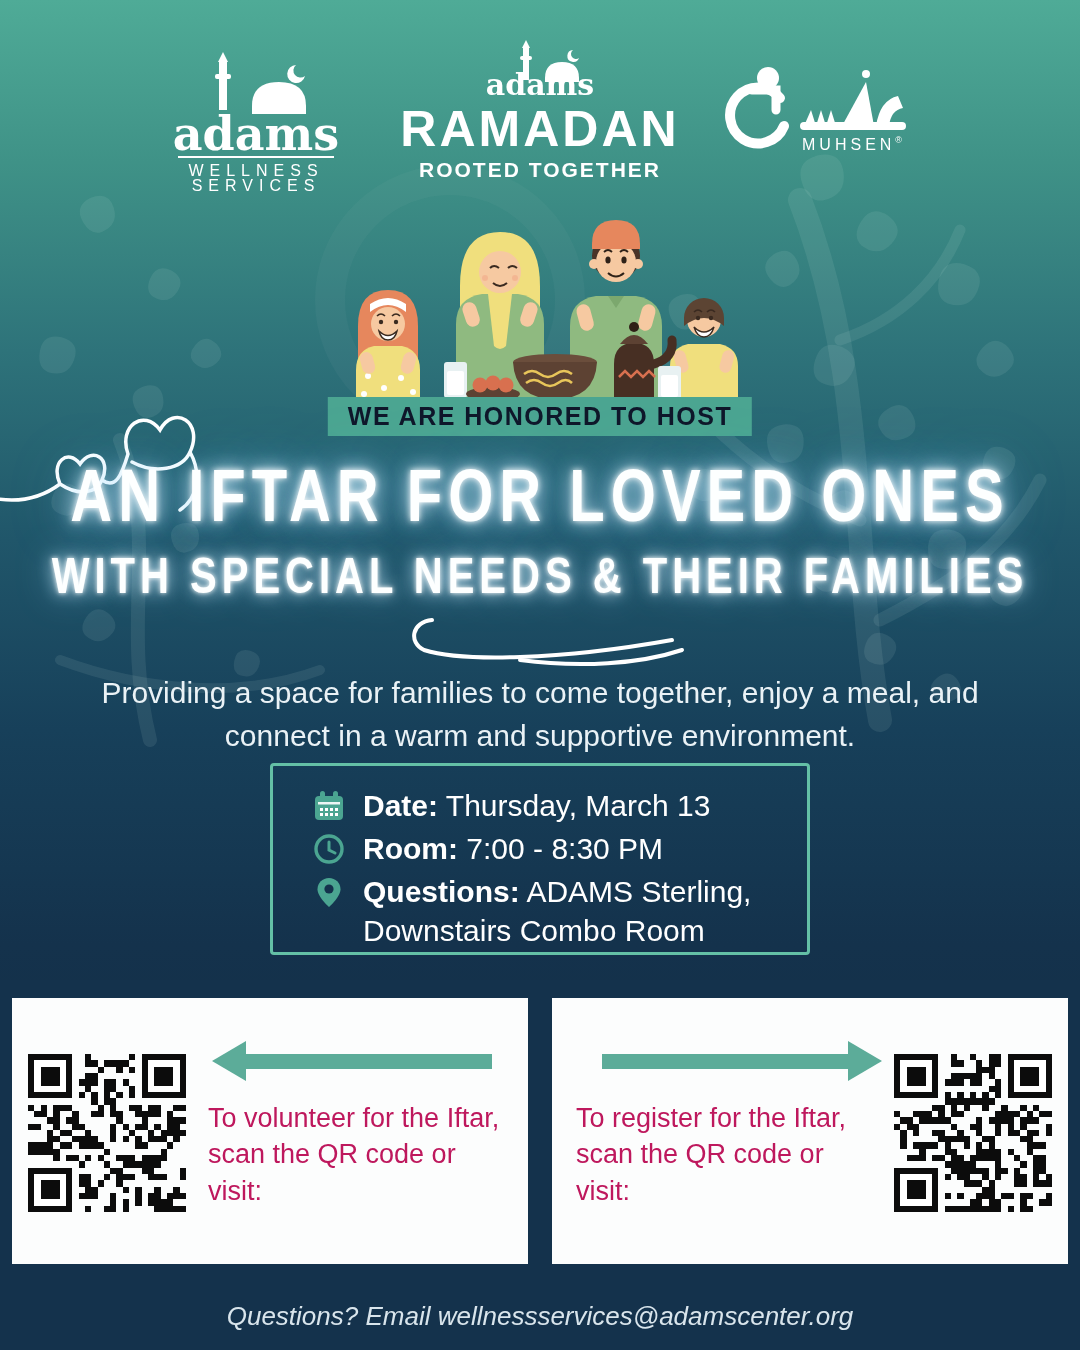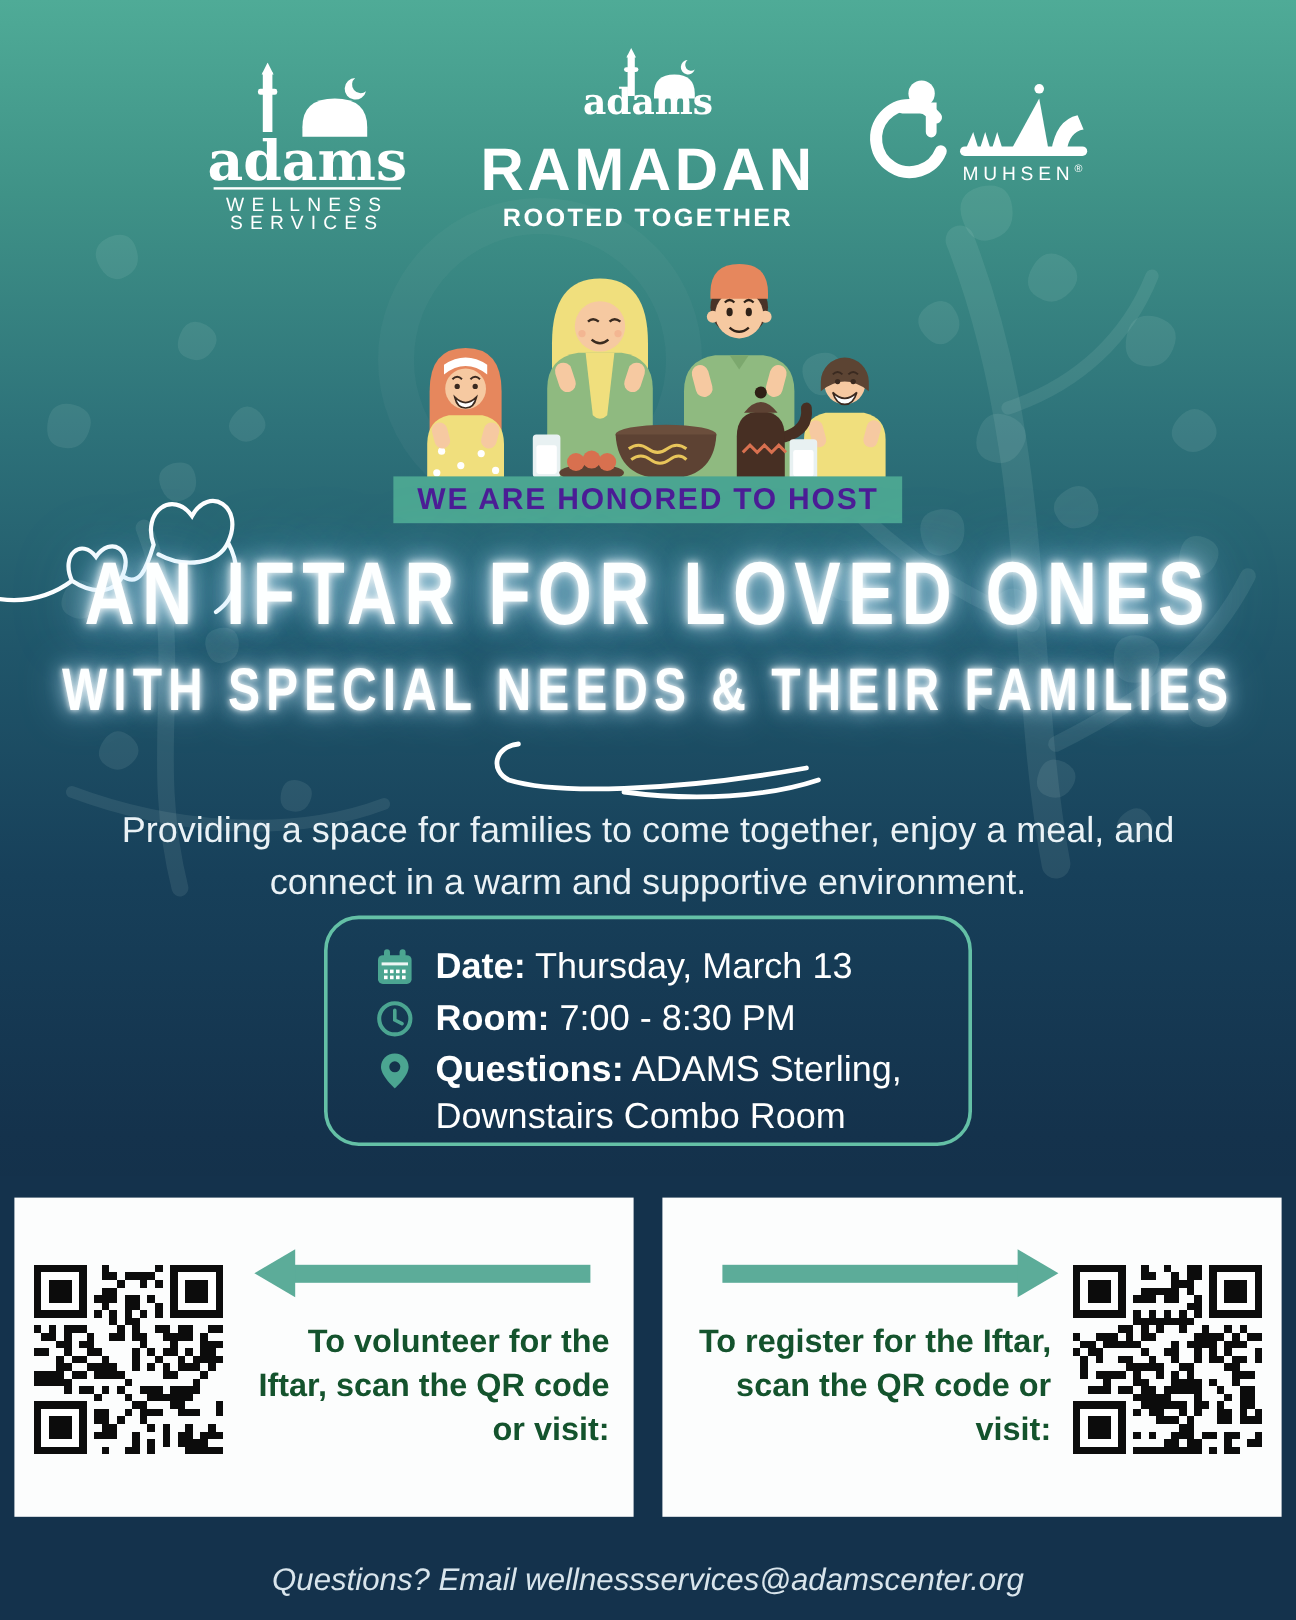--- a/index.html
+++ b/index.html
@@ -9,63 +9,63 @@
   .abs{position:absolute;}
   svg{display:block;}
 
   
   .watermark{left:0;top:0;pointer-events:none;}
 
   
   .logo-adams{left:158px;top:52px;width:196px;text-align:center;color:#fff;}
   .logo-center{left:370px;top:40px;width:340px;text-align:center;color:#fff;}
   .logo-muhsen{left:700px;top:64px;width:230px;color:#fff;}
-  .ramadan-title{font-size:50px;font-weight:bold;letter-spacing:3px;margin-top:14px;}
+  .ramadan-title{font-size:50px;font-weight:bold;letter-spacing:3px;margin-top:2px;}
   .rooted{font-size:21px;font-weight:bold;letter-spacing:2px;margin-top:0;}
 
   
   .family{left:328px;top:194px;}
 
   
-  .banner{left:50%;top:397px;transform:translateX(-50%);background:#4BA591;color:#4c1d95;
+  .banner{left:50%;top:397px;transform:translateX(-50%);background:#4BA591;color:#0f172a;
     font-weight:bold;font-size:25px;letter-spacing:1.5px;padding:5px 20px;white-space:nowrap;}
 
   
   .hearts{left:-8px;top:378px;}
 
   
   .title1{left:0;top:452px;width:1080px;text-align:center;color:#FDFFFF;font-size:58px;font-weight:bold;
     letter-spacing:6px;transform:scaleY(1.28);transform-origin:top center;white-space:nowrap;
     text-shadow:0 0 6px #fff,0 0 16px rgba(210,240,255,.95),0 0 34px rgba(150,215,255,.65),0 0 60px rgba(120,200,255,.4);}
   .title2{left:0;top:548px;width:1080px;text-align:center;color:#FDFFFF;font-size:40px;font-weight:bold;
     letter-spacing:5px;transform:scaleY(1.25);transform-origin:top center;white-space:nowrap;
     text-shadow:0 0 5px #fff,0 0 14px rgba(210,240,255,.95),0 0 30px rgba(150,215,255,.6);}
   .swoosh{left:400px;top:612px;}
 
   .description{left:80px;top:672px;width:920px;text-align:center;color:#EAF2F6;font-size:30px;line-height:1.42;}
 
   
-  .info-box{left:270px;top:763px;width:540px;height:192px;border:3px solid #64C0A6;border-radius:29px;
+  .info-box{left:270px;top:763px;width:540px;height:192px;border:3px solid #64C0A6;border-radius:4px;
     box-sizing:border-box;padding:20px 26px 0 40px;color:#fff;}
   .info-row{display:flex;align-items:flex-start;margin-bottom:4px;font-size:30px;line-height:1.3;}
   .info-icon{width:32px;height:32px;flex:0 0 32px;margin:4px 18px 0 0;}
   .info-text b{font-weight:bold;}
 
   
   .bottom-frame{left:0;top:980px;width:1080px;height:370px;background:#14324C;}
   .card{position:absolute;top:18px;width:516px;height:266px;background:#FCFDFD;}
   .card-left{left:12px;}
   .card-right{left:552px;}
   .qr{position:absolute;width:158px;height:158px;}
   .arrow{position:absolute;height:15px;background:#5CAC99;}
   .arrow:before{content:"";position:absolute;top:-13px;width:0;height:0;
     border-top:20px solid transparent;border-bottom:20px solid transparent;}
   .arrow-left:before{left:-32px;border-right:34px solid #5CAC99;}
   .arrow-right:before{right:-32px;border-left:34px solid #5CAC99;}
-  .card-text{position:absolute;width:300px;text-align:right;color:#14532d;font-weight:bold;font-size:27px;line-height:1.35;}
+  .card-text{position:absolute;width:300px;text-align:left;color:#be185d;font-weight:normal;font-size:27px;line-height:1.35;}
   .card-link{position:absolute;bottom:14px;color:#17405E;font-weight:bold;font-style:italic;font-size:34px;text-align:center;text-decoration:none;}
 
   .footer{left:0;top:1283px;width:1080px;height:67px;color:#D9E5EC;font-size:26px;display:flex;align-items:center;justify-content:center;font-style:italic;}
 </style>
 </head>
 <body>
 
 <div class="poster">
 
   <svg class="abs watermark" width="1080" height="1350" viewBox="0 0 1080 1350">

